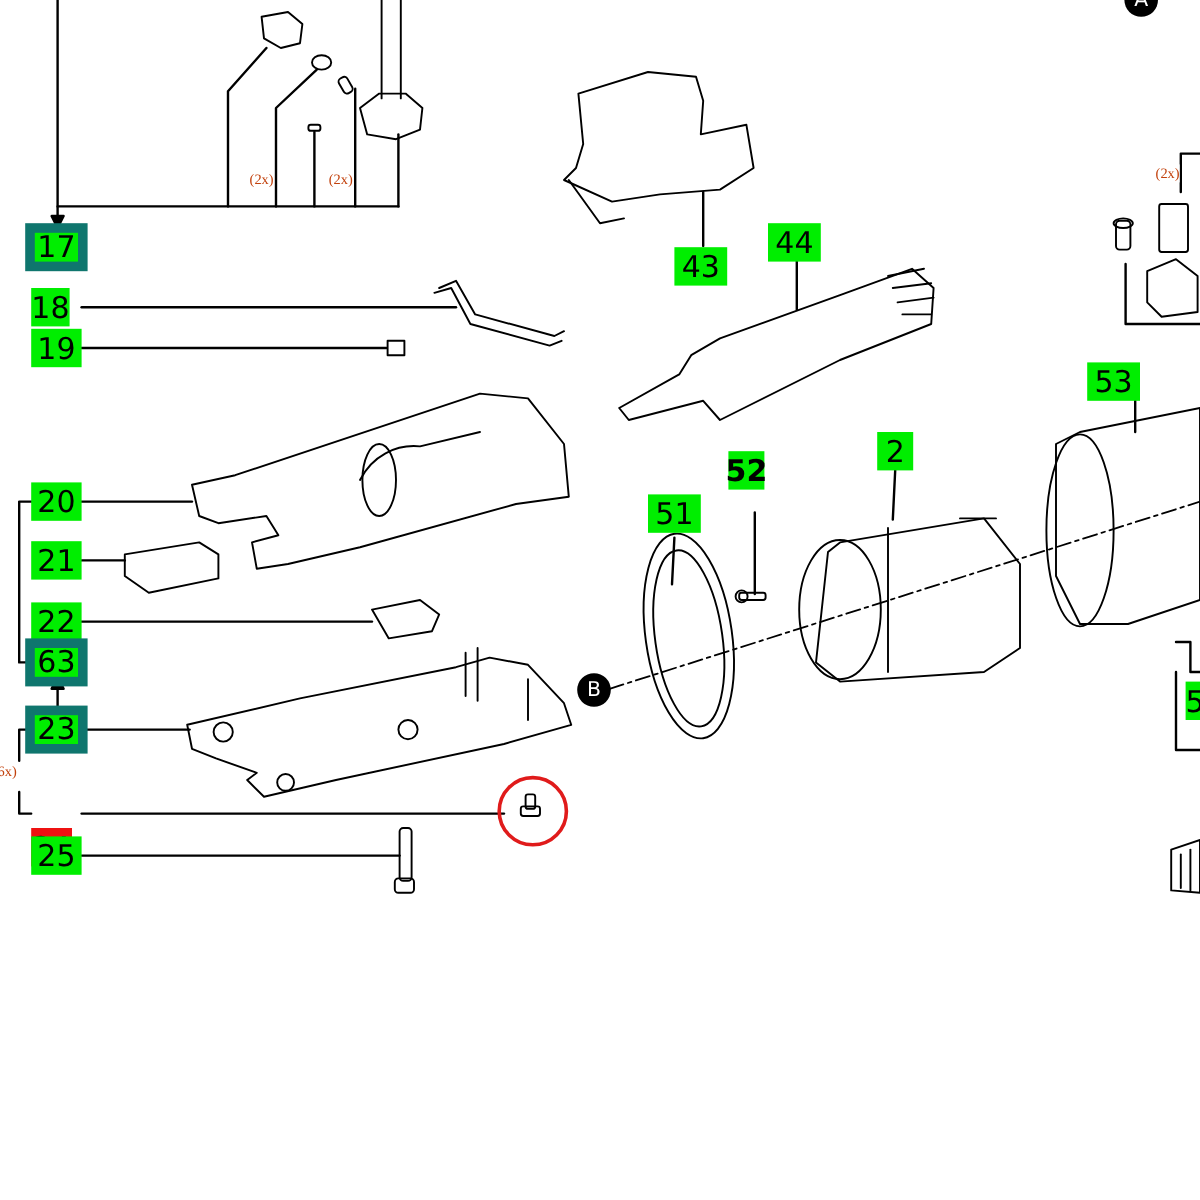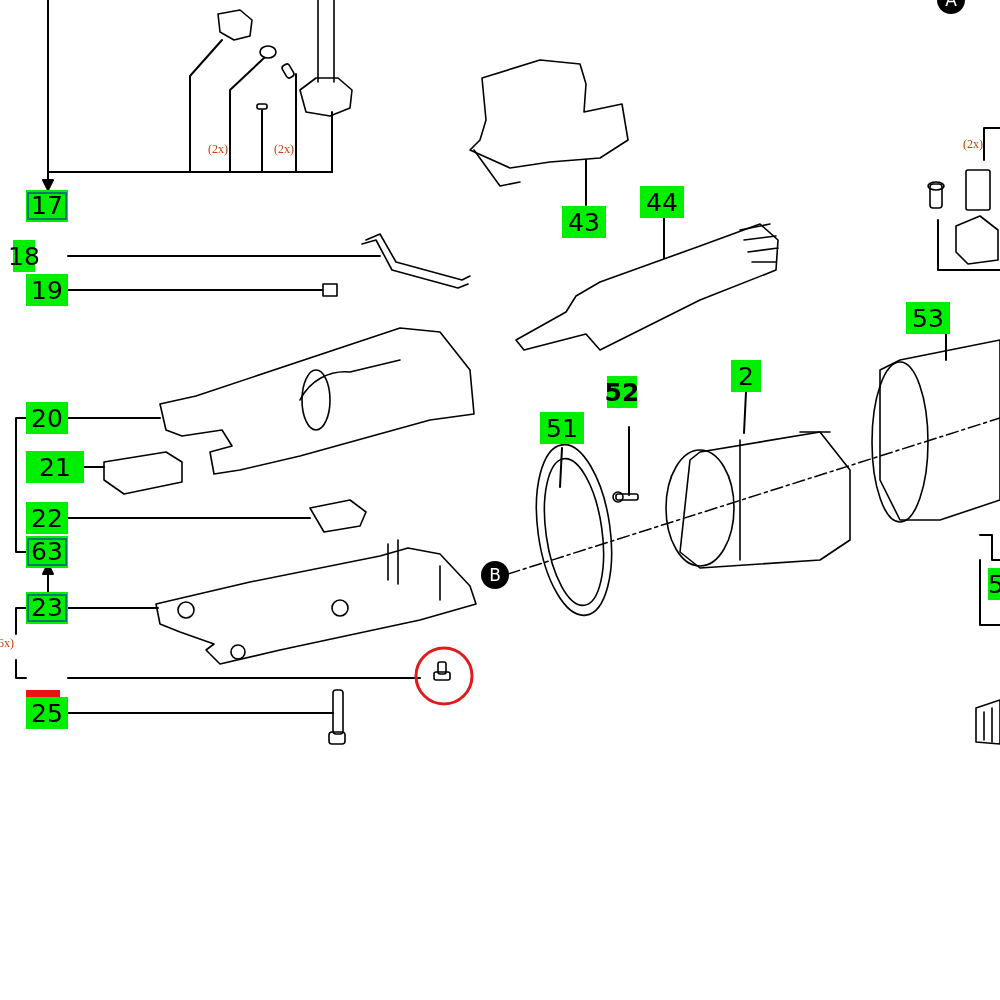--- a/index.html
+++ b/index.html
@@ -2,21 +2,21 @@
 <html><head>
   <meta charset="utf-8">
   <style>
     html, body { margin: 0; padding: 0; background: #ffffff; }
     body { width: 1000px; height: 1000px; position: relative; overflow: hidden;
            font-family: "DejaVu Sans", sans-serif; }
     #diagram { position: absolute; left: 0; top: 0; width: 1000px; height: 1000px; }
     .lbl { position: absolute; height: 32px; display: flex; align-items: center; justify-content: center;
            font-family: "DejaVu Sans", sans-serif; font-size: 25px; color: #000; background: #00ee00; }
     .lbl.red { background: #ee1111; }
-    .lbl .boxed { border: 2px solid #0f766e; padding: 0 2px; line-height: 24px; }
+    .lbl .boxed { border: 8px solid #0f766e; padding: 0 2px; line-height: 24px; }
     .qty { position: absolute; font-family: Liberation Serif, serif; font-size: 12px; color: #c2410c; background: #fff; }
     .marker { position: absolute; width: 28px; height: 28px; border-radius: 50%; background: #000; color: #fff;
               font-family: "DejaVu Sans", sans-serif; font-size: 17px; display: flex; align-items: center; justify-content: center; }
     #part-number { position: absolute; left: 0; width: 1000px; top: 822px; text-align: center;
                    font-family: "DejaVu Sans", sans-serif; font-size: 118px; letter-spacing: 4px; color: #000; line-height: 1; }
   </style>
 </head>
 <body>
 
 <div id="diagram">
@@ -136,24 +136,24 @@
       <line x1="992" y1="708" x2="992" y2="742"></line>
     </g>
 
     <circle cx="444" cy="676" r="28" stroke="#e01b1b" stroke-width="3"></circle>
   </svg>
 
   
   <div class="lbl" style="left:26px;top:190px;width:42px;">
     <span class="boxed">17</span>
   </div>
-  <div class="lbl" style="left:13px;top:240px;width:22px;">18</div>
+  <div class="lbl" style="left:26px;top:240px;width:32px;">18</div>
   <div class="lbl" style="left:26px;top:274px;width:42px;">19</div>
   <div class="lbl" style="left:26px;top:402px;width:42px;">20</div>
-  <div class="lbl" style="left:26px;top:451px;width:58px;">21</div>
+  <div class="lbl" style="left:26px;top:451px;width:42px;">21</div>
   <div class="lbl" style="left:26px;top:502px;width:42px;">22</div>
   <div class="lbl" style="left:26px;top:536px;width:42px;">
     <span class="boxed">63</span>
   </div>
   <div class="lbl" style="left:26px;top:592px;width:42px;">
     <span class="boxed">23</span>
   </div>
   <div class="lbl red" style="left:26px;top:690px;width:34px;">24</div>
   <div class="lbl" style="left:26px;top:697px;width:42px;">25</div>
   <div class="lbl" style="left:562px;top:206px;width:44px;">43</div>

